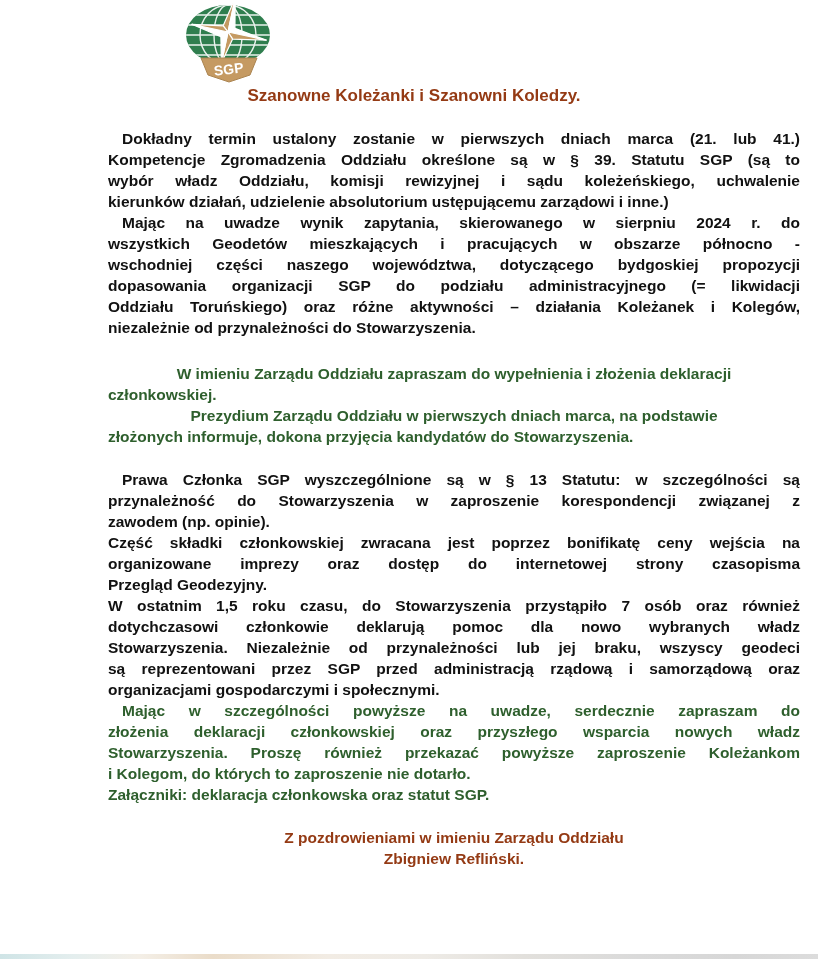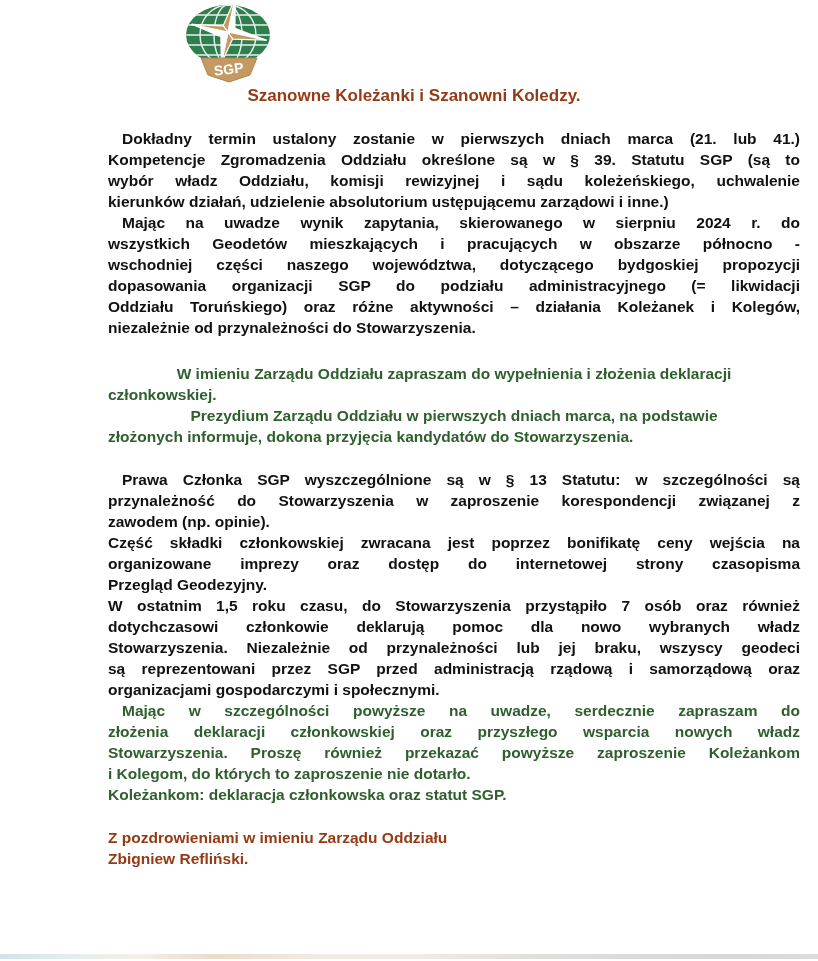--- a/index.html
+++ b/index.html
@@ -27,21 +27,21 @@
   .para .ln.last{text-align-last:left;}
   .para.ind .ln:first-child{text-indent:14px;}
   .green{color:#2e5f2d;}
   .red{color:#943a14;}
   .center-block{margin:25px 0 4px 0;text-align:center;}
   .center-block .ln{text-align:center;text-align-last:center;}
   .gap-top{margin-top:22px;}
   .closing{
     margin-top:22px;text-align:center;
   }
-  .closing .cl{text-align:left;line-height:21px;}
+  .closing .cl{text-align:center;line-height:21px;}
   .strip{
     position:absolute;left:0;right:0;bottom:2px;height:5px;
     background:linear-gradient(90deg,
       #cfe4e6 0%, #e4eeee 9%, #f4efe7 17%, #eadcc9 26%,
       #f2ece4 40%, #eeebe6 52%, #e2e0dc 64%, #dadada 78%,
       #d7d7d7 90%, #dcdcdc 100%);
   }
 </style>
 </head>
 <body>
@@ -140,21 +140,21 @@
       </div>
 
     <div class="para ind green">
         <div class="ln">Mając w szczególności powyższe na uwadze, serdecznie zapraszam do</div>
         <div class="ln">złożenia deklaracji członkowskiej oraz przyszłego wsparcia nowych władz</div>
         <div class="ln">Stowarzyszenia. Proszę również przekazać powyższe zaproszenie Koleżankom</div>
         <div class="ln last">i Kolegom, do których to zaproszenie nie dotarło.</div>
       </div>
 
     <div class="para green">
-        <div class="ln last">Koleżankom: deklaracja członkowska oraz statut SGP.</div>
+        <div class="ln last">Załączniki: deklaracja członkowska oraz statut SGP.</div>
       </div>
 
     <div class="closing red">
       <div class="cl">Z pozdrowieniami w imieniu Zarządu Oddziału</div>
       <div class="cl">Zbigniew Refliński.</div>
     </div>
 
   </div>
 
   <div class="strip"></div>

